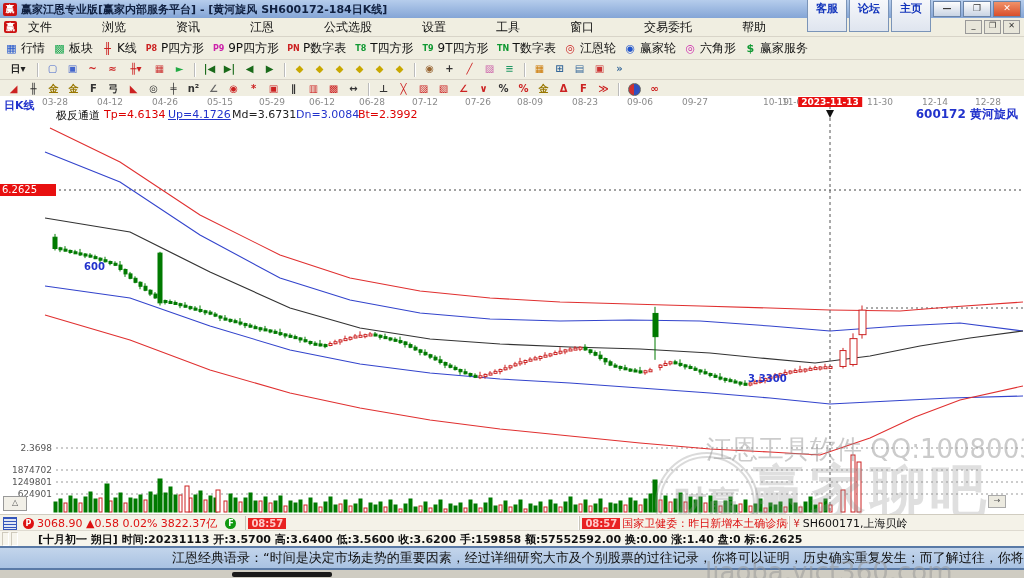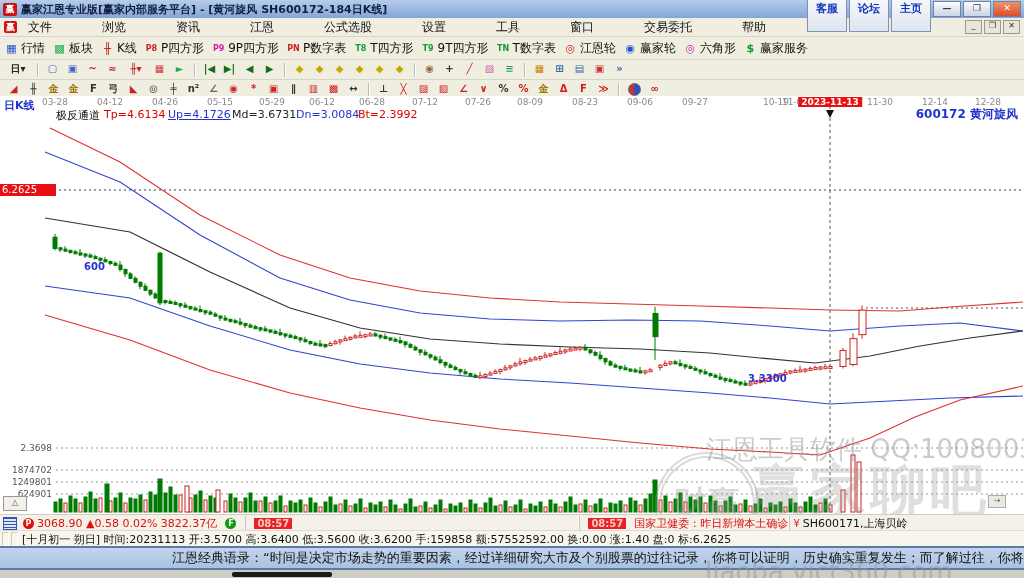--- a/index.html
+++ b/index.html
@@ -61,21 +61,21 @@
   .status2{position:absolute;left:0;top:530px;width:1024px;height:16px;background:#f7f5ec;display:flex;
            align-items:center;font-size:11px;color:#111;white-space:nowrap;overflow:hidden;border-top:1px solid #dedad0;}
   .s-ic{width:12px;height:11px;margin:0 3px;flex:0 0 auto;}
   .grid-ic{border:1px solid #3355bb;background:
      linear-gradient(#3355bb 1px,transparent 1px) 0 0/4px 3px,#dfe6f4;}
   .circ-ic{border-radius:50%;width:11px;height:11px;color:#fff;font-size:8px;line-height:11px;text-align:center;font-weight:bold;}
   .red-text{color:#dd1111;}
   .grn-text{color:#119911;}
   .tickerbox{border-left:1px solid #c8c4b8;border-right:1px solid #fff;height:14px;display:flex;
              align-items:center;overflow:hidden;flex:0 0 auto;}
-  .ttime{background:#e82222;color:#ffc8c8;font-size:10px;font-weight:bold;padding:0 3px;margin:0 8px;flex:0 0 auto;}
+  .ttime{background:#e82222;color:#ffc8c8;font-size:10px;font-weight:bold;padding:0 3px;margin:0 2px;flex:0 0 auto;}
   .ttext{color:#dd1111;overflow:hidden;}
   .grip{width:5px;height:12px;border:1px solid #cfcabc;border-right-color:#fff;border-bottom-color:#fff;margin-left:2px;}
   .quotebar{position:absolute;left:0;top:546px;width:1024px;height:24px;background:linear-gradient(#c3d5ec,#a9c2e2);
             border-top:2px solid #5a7aa6;border-bottom:2px solid #5a7aa6;box-sizing:border-box;
             font-size:13px;color:#111;line-height:20px;white-space:nowrap;overflow:hidden;padding-left:172px;}
   .bottomstrip{position:absolute;left:0;top:570px;width:1024px;height:8px;background:#cfccc2;}
   .bstrip-seg{position:absolute;left:232px;top:2px;width:100px;height:5px;background:#1a1a1a;border-radius:2px;}
 </style>
 </head>
 <body>
@@ -798,21 +798,21 @@
   </div>
   <div class="tickerbox" style="flex:1;border-right:none;">
     <span style="color:#cc2222;margin:0 3px;font-size:10px;">¥</span>
     <span style="color:#111;">SH600171,上海贝岭</span>
   </div>
 </div>
 
 <div class="status2">
   <div class="grip"></div>
   <div class="grip"></div>
-  <div style="margin-left:4px;">[十月初一 朔日] 时间:20231113 开:3.5700 高:3.6400 低:3.5600 收:3.6200 手:159858 额:57552592.00 换:0.00 涨:1.40 盘:0 标:6.2625</div>
+  <div style="margin-left:20px;font-weight:bold;">[十月初一 朔日] 时间:20231113 开:3.5700 高:3.6400 低:3.5600 收:3.6200 手:159858 额:57552592.00 换:0.00 涨:1.40 盘:0 标:6.2625</div>
 </div>
 
 <div class="quotebar">
   <span>江恩经典语录：“时间是决定市场走势的重要因素，经过详细研究大市及个别股票的过往记录，你将可以证明，历史确实重复发生；而了解过往，你将可以预测将来。”。</span>
 </div>
 
 <div class="bottomstrip">
   <div class="bstrip-seg"></div>
 </div>
 

